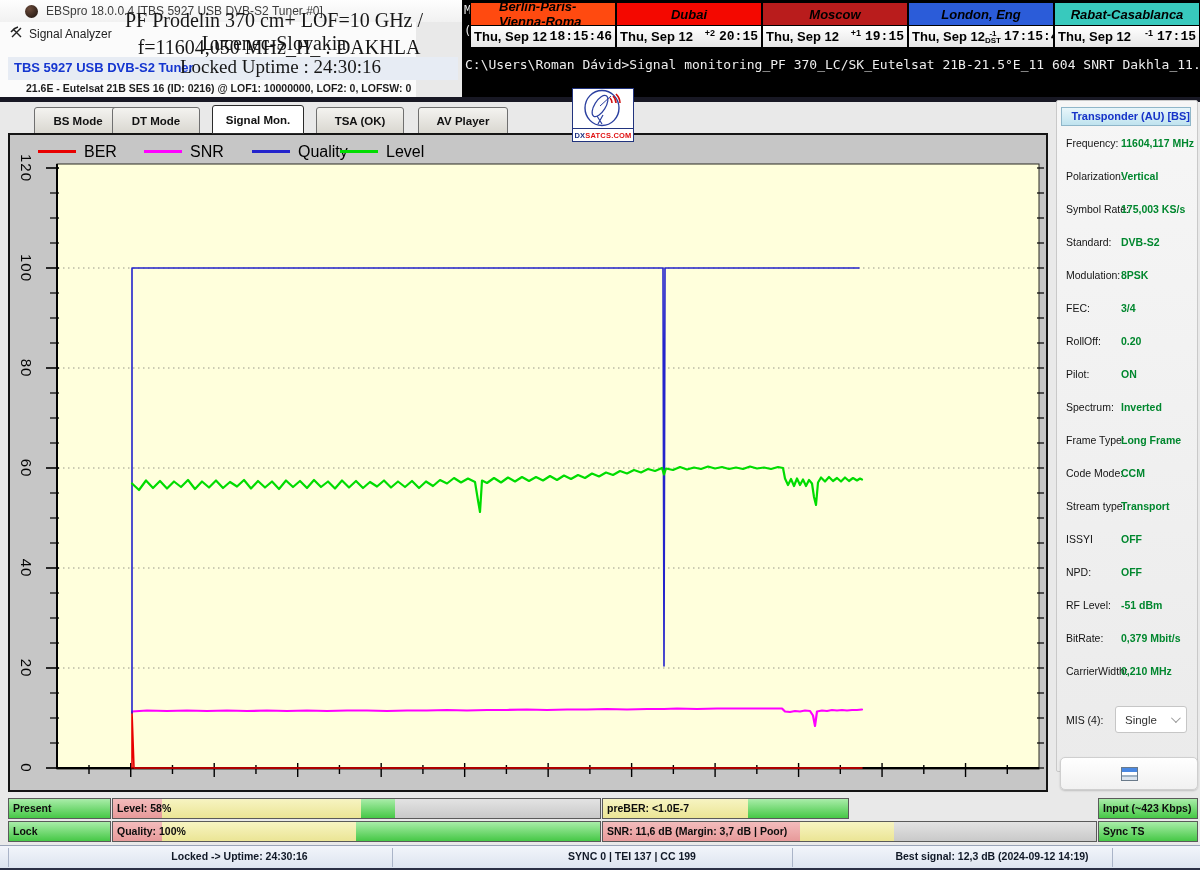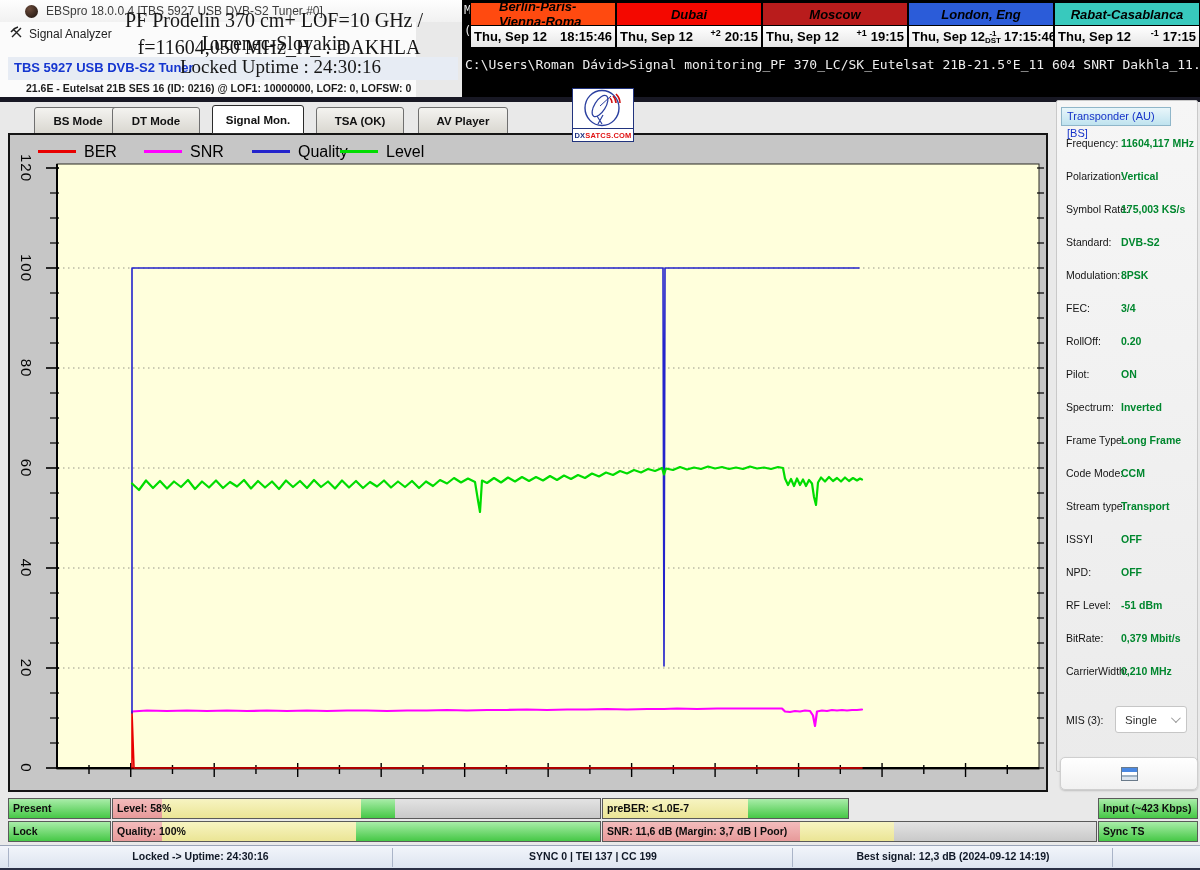--- a/index.html
+++ b/index.html
@@ -33,21 +33,21 @@
   .clock-col:first-child{border-left:none;}
   .clock-head{height:22px;display:flex;align-items:center;justify-content:center;
     font-size:13px;font-weight:bold;font-style:italic;color:#000;border-bottom:1px solid #000;}
   .clock-time{height:21px;background:linear-gradient(#ffffff,#e6e6e6);display:flex;
     align-items:center;padding:0 3px;font-size:13px;font-weight:bold;color:#000;}
   .ct-date{white-space:nowrap;}
   .ct-sp{flex:1;}
   .ct-off{font-size:9px;font-weight:bold;position:relative;top:-4px;margin-right:4px;}
   .off-stack{display:inline-flex;flex-direction:column;align-items:center;line-height:7px;
     font-size:8px;font-weight:bold;margin-right:3px;}
-  .ct-time{white-space:nowrap;}
+  .ct-time{white-space:nowrap;font-family:Liberation Mono, monospace;}
   #dark-band{left:0;top:97px;width:1200px;height:5px;background:#181824;}
 
   
   .tab{position:absolute;top:107px;height:25px;border:1px solid #6f6f6f;border-radius:3px 3px 0 0;
     background:linear-gradient(#f4f3f0,#d9d7d0);font-size:11.5px;font-weight:bold;color:#111;
     display:flex;align-items:center;justify-content:center;cursor:pointer;}
   .tab.active{background:#fff;border:1px solid #2b2b2b;height:27px;top:105px;z-index:3;}
 
   
   #logo{left:572px;top:88px;width:60px;height:52px;background:#fff;border:1px solid #22347e;z-index:5;}
@@ -60,23 +60,23 @@
     border:2px solid #141414;box-sizing:border-box;}
   .leg-line{position:absolute;top:15px;height:3px;width:38px;}
   .leg-lab{position:absolute;top:8px;font-size:16px;color:#000;}
   .ylab{position:absolute;writing-mode:vertical-rl;transform:translateY(-50%);left:8px;
     font-size:15px;color:#050505;letter-spacing:1px;}
   #chart-svg{position:absolute;left:0;top:0;}
 
   
   #sidebar{left:1056px;top:100px;width:142px;height:672px;background:linear-gradient(#f6f6f6,#ebebeb);
     border:1px solid #c9c9c9;border-radius:2px;box-sizing:border-box;}
-  #tp-head{position:absolute;left:4px;top:6px;width:110px;height:19px;
+  #tp-head{position:absolute;left:4px;top:6px;width:130px;height:19px;
     background:linear-gradient(#e9f6fa,#bfe3ef);border:1px solid #8fb6c9;box-sizing:border-box;
-    font-size:11px;font-weight:normal;color:#1633c8;line-height:17px;padding-left:5px;}
+    font-size:11px;font-weight:bold;color:#1633c8;line-height:17px;padding-left:5px;text-align:right;}
   .tp-row{position:absolute;left:0;width:142px;height:20px;}
   .tp-l{position:absolute;left:9px;font-size:10.5px;color:#141414;}
   .tp-v{position:absolute;left:64px;font-size:10.5px;font-weight:bold;color:#00872e;white-space:nowrap;}
   #mis-row .tp-l{top:8px;}
   #mis-select{position:absolute;left:58px;top:0;width:72px;height:27px;background:#fff;
     border:1px solid #c6c6c6;border-radius:3px;font-size:11.5px;color:#333;line-height:27px;
     padding-left:9px;box-sizing:border-box;cursor:pointer;}
   #mis-chevron{position:absolute;right:8px;top:9px;width:6px;height:6px;border-right:1.5px solid #9a9a9a;
     border-bottom:1.5px solid #9a9a9a;transform:rotate(45deg) translateY(-2px);}
   #side-button{left:1060px;top:757px;width:136px;height:31px;background:linear-gradient(#ffffff,#f1f1f1);
@@ -92,21 +92,21 @@
   .seg-r{background:linear-gradient(#f3bcbc,#e79a9a);}
   .seg-y{background:linear-gradient(#f7f4c2,#ebe595);}
   .seg-g{background:linear-gradient(#a9eda9,#46c846);}
   .seg-e{background:linear-gradient(#e3e3e3,#c9c9c9);}
   .bar .lab{position:absolute;left:4px;top:0;line-height:18px;font-size:10.5px;font-weight:bold;
     color:#0d0d0d;white-space:nowrap;z-index:2;}
 
   
   #statusbar{left:0;top:845px;width:1200px;height:23px;background:linear-gradient(#f2f5fb,#dde4f0);
     border-top:1px solid #9aa4b8;box-sizing:border-box;}
-  .sb-cell{position:absolute;top:4px;font-size:10.5px;font-weight:bold;color:#101826;text-align:center;}
+  .sb-cell{position:absolute;top:4px;font-size:10.5px;font-weight:bold;color:#101826;text-align:center;padding-left:39px;}
   .sb-div{position:absolute;top:2px;width:1px;height:19px;background:#aab4c8;}
   #bottom-edge{left:0;top:868px;width:1200px;height:2px;background:#2a2f45;}
 </style>
 </head>
 <body>
 
 <div id="app">
 
   <div id="hdr" class="abs">
     <div id="titlebar" class="abs">
@@ -377,21 +377,21 @@
       </div>
     <div class="tp-row" style="top:531px;">
         <span class="tp-l">BitRate:</span>
         <span class="tp-v">0,379 Mbit/s</span>
       </div>
     <div class="tp-row" style="top:564px;">
         <span class="tp-l">CarrierWidth:</span>
         <span class="tp-v">0,210 MHz</span>
       </div>
     <div class="tp-row" id="mis-row" style="top:605px;height:28px;">
-      <span class="tp-l">MIS (3):</span>
+      <span class="tp-l">MIS (4):</span>
       <span id="mis-select">
         <span>Single</span>
         <span id="mis-chevron"></span>
       </span>
     </div>
   </div>
   <div id="side-button" class="abs">
     <div id="srv-icon"></div>
   </div>
 

